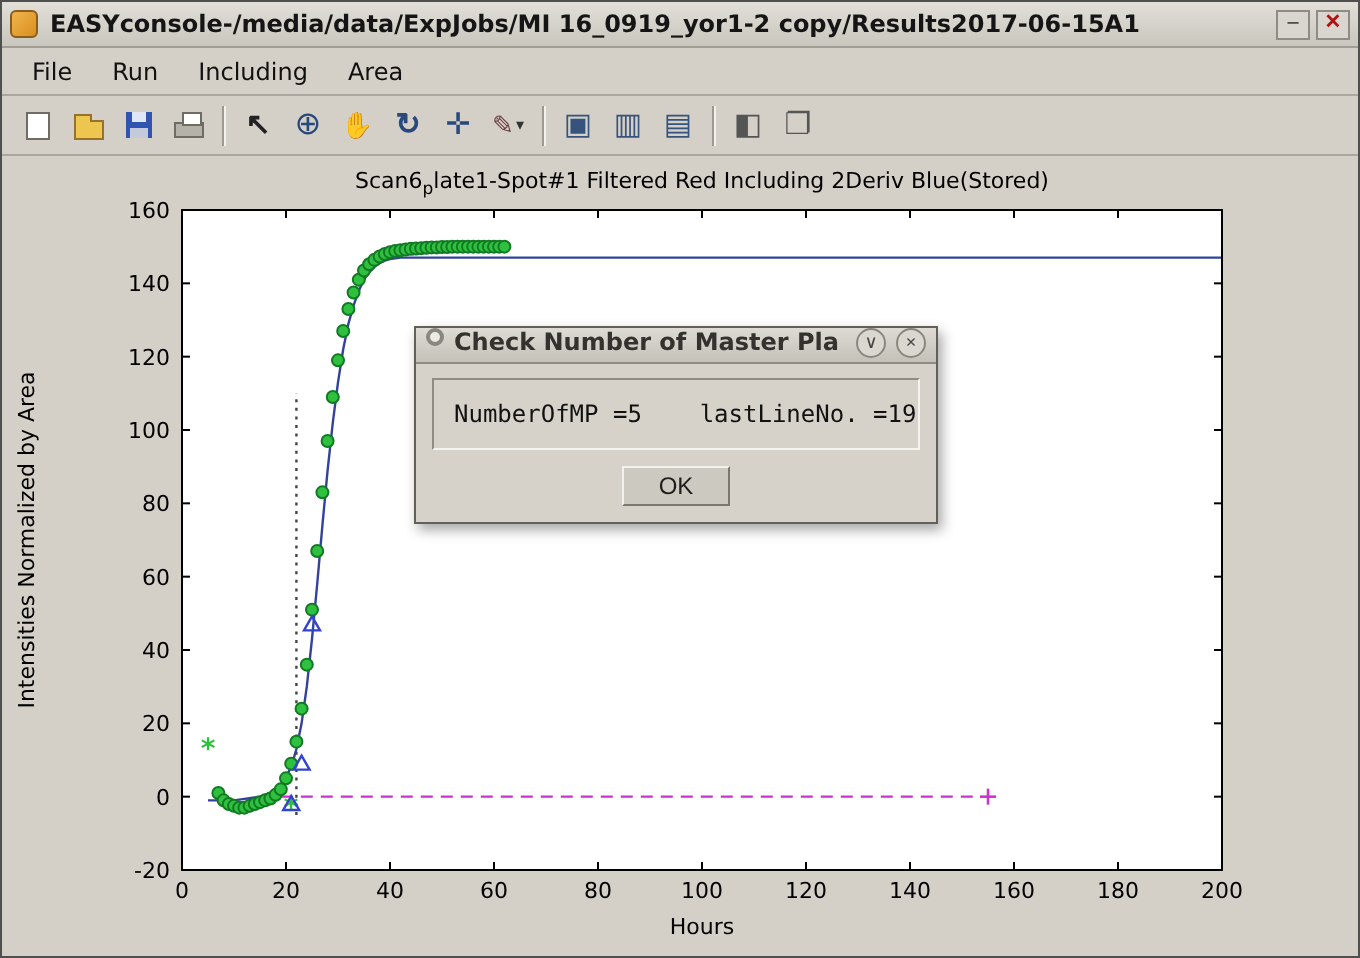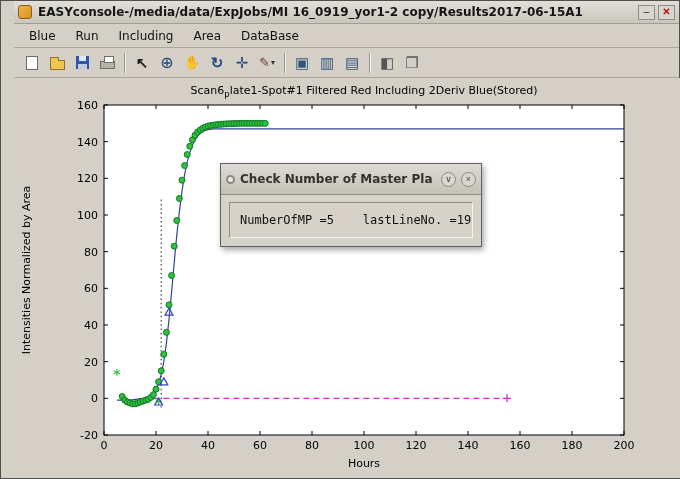--- a/index.html
+++ b/index.html
@@ -1,21 +1,20 @@
 <!DOCTYPE html>
 <html><head>
 <meta charset="utf-8">
 <style>
   html,body{margin:0;padding:0;width:680px;height:479px;overflow:hidden;background:#7a7a7a;}
   *{box-sizing:border-box;}
   .window{
     position:relative;width:680px;height:479px;
     background:#d4d0c8;border:1px solid #4f4f4f;
     font-family:"DejaVu Sans",sans-serif;
-    padding-left:13px;
   }
   
   .titlebar{
     height:23px;display:flex;align-items:center;padding:0 4px;
     background:linear-gradient(#e2dfd8,#c9c6be);
     border-bottom:1px solid #a19e96;
   }
   .title-icon{
     width:14px;height:14px;margin-right:6px;flex:0 0 auto;
     background:linear-gradient(135deg,#f0b44d,#d98f1f);
@@ -76,21 +75,21 @@
   .figure{position:relative;width:678px;height:400px;background:#d4d0c8;}
   .figure svg{position:absolute;left:0;top:0;}
   svg text{font-family:"DejaVu Sans",sans-serif;}
   
   .dialog{
     position:absolute;left:206px;top:85px;width:262px;
     background:#d6d2ca;border:1px solid #63605a;
     box-shadow:2px 3px 6px rgba(0,0,0,0.35);
   }
   .dlg-title{
-    height:31px;display:flex;align-items:center;gap:5px;padding:0 5px;
+    height:18px;display:flex;gap:5px;padding:0 5px;
     background:linear-gradient(#dedbd4,#c4c1b9);
     border-bottom:1px solid #8f8c84;
   }
   .dlg-icon{width:9px;height:9px;border:2px solid #8a877f;border-radius:50%;background:#eceae5;flex:0 0 auto;}
   .dlg-title-text{flex:1;font-size:12px;font-weight:bold;color:#33322f;white-space:nowrap;overflow:hidden;}
   .dlg-btn{
     width:15px;height:15px;border:1px solid #8a877f;border-radius:50%;
     background:#dad7d0;display:flex;align-items:center;justify-content:center;
     font-size:9px;color:#444;padding:0;flex:0 0 auto;cursor:default;line-height:1;
   }
@@ -115,25 +114,24 @@
   <div class="titlebar">
     <span class="title-icon"></span>
     <span class="title-text">EASYconsole-/media/data/ExpJobs/MI 16_0919_yor1-2 copy/Results2017-06-15A1</span>
     <span class="title-buttons">
       <button class="tb-btn tb-min">–</button>
       <button class="tb-btn tb-close">✕</button>
     </span>
   </div>
 
   <div class="menubar">
-    <span class="menu-item">Blue</span>
+    <span class="menu-item">File</span>
     <span class="menu-item">Run</span>
     <span class="menu-item">Including</span>
     <span class="menu-item">Area</span>
-    <span class="menu-item">DataBase</span>
   </div>
 
   <div class="toolbar">
       <button class="tbtn">
         <span class="ic ic-new"></span>
       </button>
       <button class="tbtn">
         <span class="ic ic-open"></span>
       </button>
       <button class="tbtn">
@@ -333,17 +331,20 @@
 
     <div class="dialog">
       <div class="dlg-title">
         <span class="dlg-icon"></span>
         <span class="dlg-title-text">Check Number of Master Pla</span>
         <button class="dlg-btn">∨</button>
         <button class="dlg-btn">×</button>
       </div>
       <div class="dlg-body">
         <div class="dlg-msg">NumberOfMP =5    lastLineNo. =1928</div>
+        <div class="dlg-okrow">
+          <button class="ok-btn">OK</button>
+        </div>
       </div>
     </div>
   </div>
 
 </div>
 
 </body></html>

